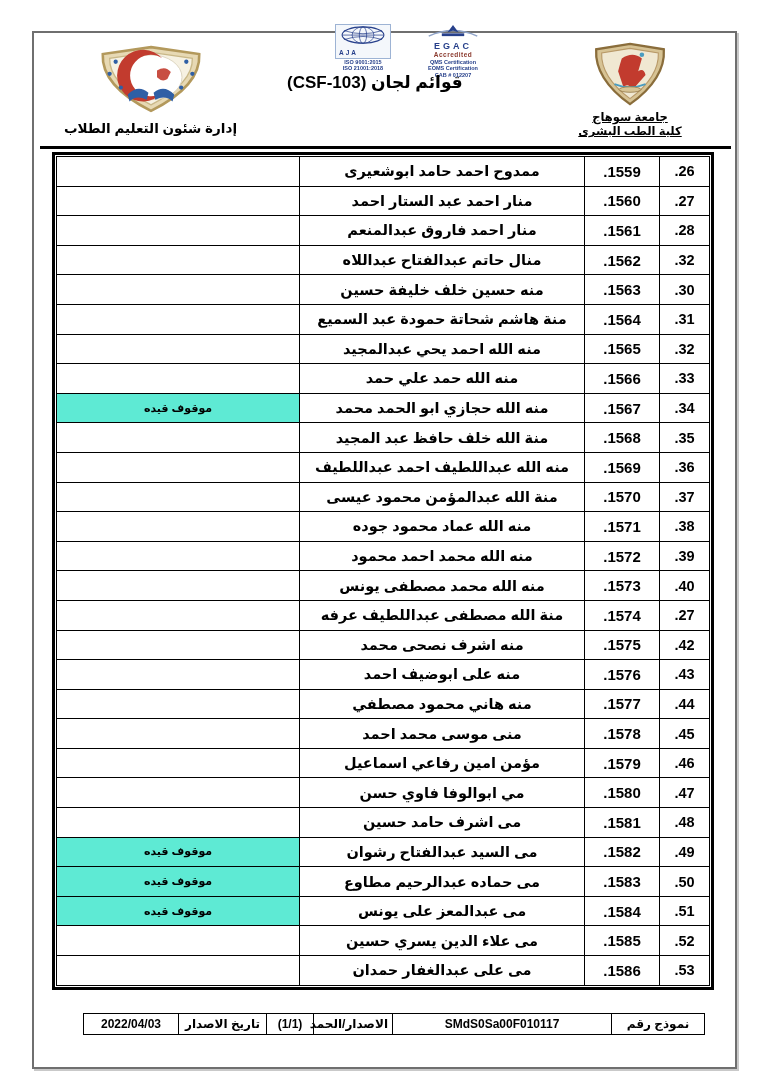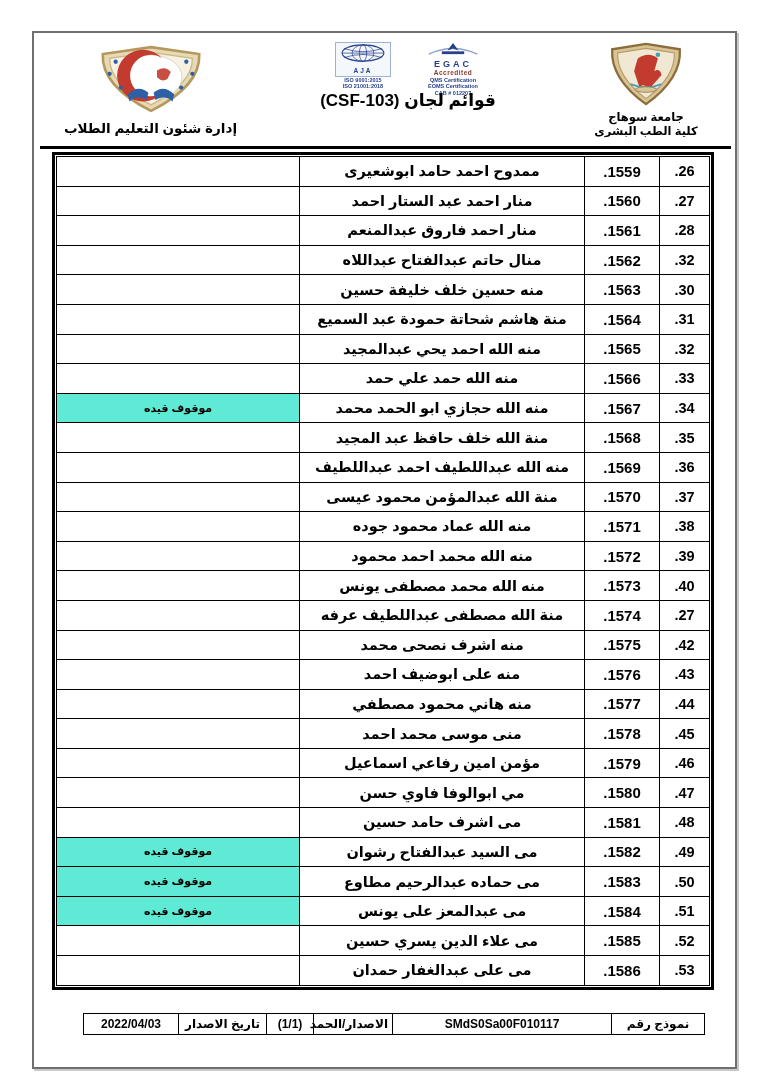--- a/index.html
+++ b/index.html
@@ -7,23 +7,23 @@
     position:relative;width:768px;height:1086px;background:#fff;overflow:hidden;
     font-family:"Liberation Sans","DejaVu Sans",sans-serif;font-weight:700;color:#000;
   }
   .frame{
     position:absolute;left:32px;top:31px;width:701px;height:1034px;
     border:2px solid #6f6f6f;box-shadow:2px 2px 0 #c9c9c9;background:transparent;
   }
   
   .left-org{position:absolute;left:58px;top:44px;width:185px;text-align:center;}
   .left-org .org-label{font-size:13.5px;margin-top:2px;white-space:nowrap;}
-  .right-org{position:absolute;left:588px;top:42px;width:116px;text-align:center;}
+  .right-org{position:absolute;left:572px;top:42px;width:116px;text-align:center;text-decoration:underline;}
   .right-org .org-line{font-size:11.5px;line-height:1.25;white-space:nowrap;}
-  .center-org{position:absolute;left:287px;top:42px;width:242px;text-align:center;}
+  .center-org{position:absolute;left:287px;top:24px;width:242px;text-align:left;}
   .accred-row{display:flex;justify-content:center;align-items:flex-start;gap:34px;height:46px;}
   .egac-block,.aja-block{display:flex;flex-direction:column;align-items:center;line-height:1;}
   .egac-name{font-size:9px;letter-spacing:3px;color:#27408b;margin-top:1px;}
   .egac-accred{font-size:6.5px;color:#8b3a2e;margin-top:1px;letter-spacing:.5px;}
   .tiny-line{font-size:5.5px;color:#27408b;margin-top:1px;white-space:nowrap;}
   .aja-box{border:1px solid #9db3d4;background:#f4f7fb;padding:1px 3px;}
   .aja-name{font-size:6.5px;color:#27408b;letter-spacing:2px;margin-top:1px;}
   .title1{font-size:17px;margin-top:2px;white-space:nowrap;}
   .title2{font-size:16.5px;margin-top:3px;white-space:nowrap;}
   .header-rule{position:absolute;left:40px;top:146px;width:691px;height:3px;background:#000;}

